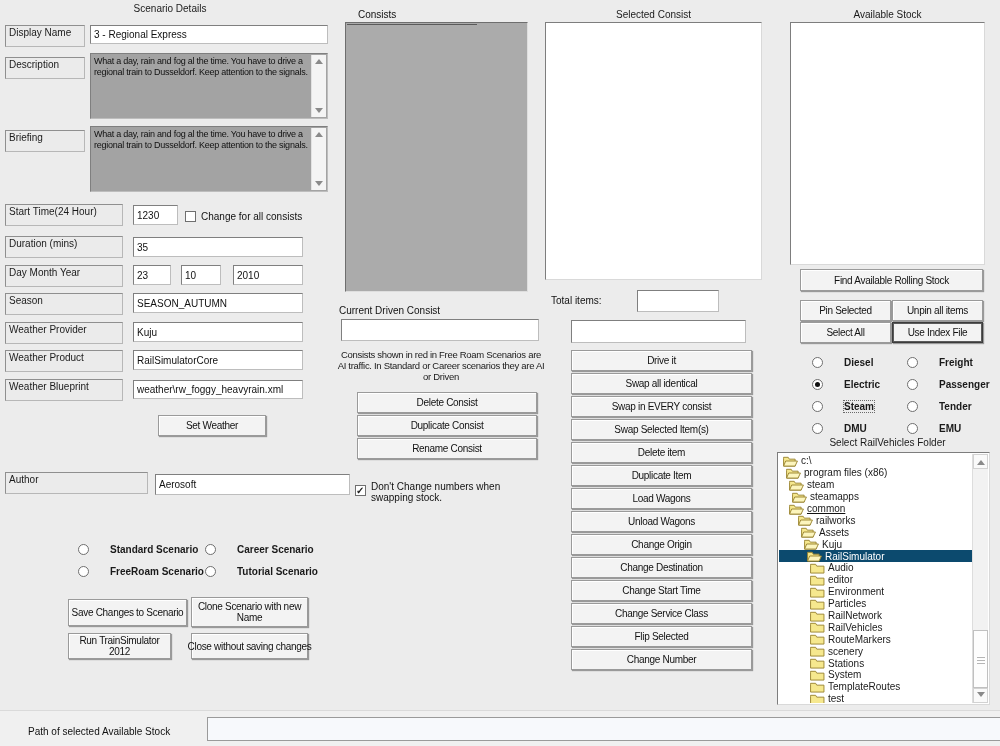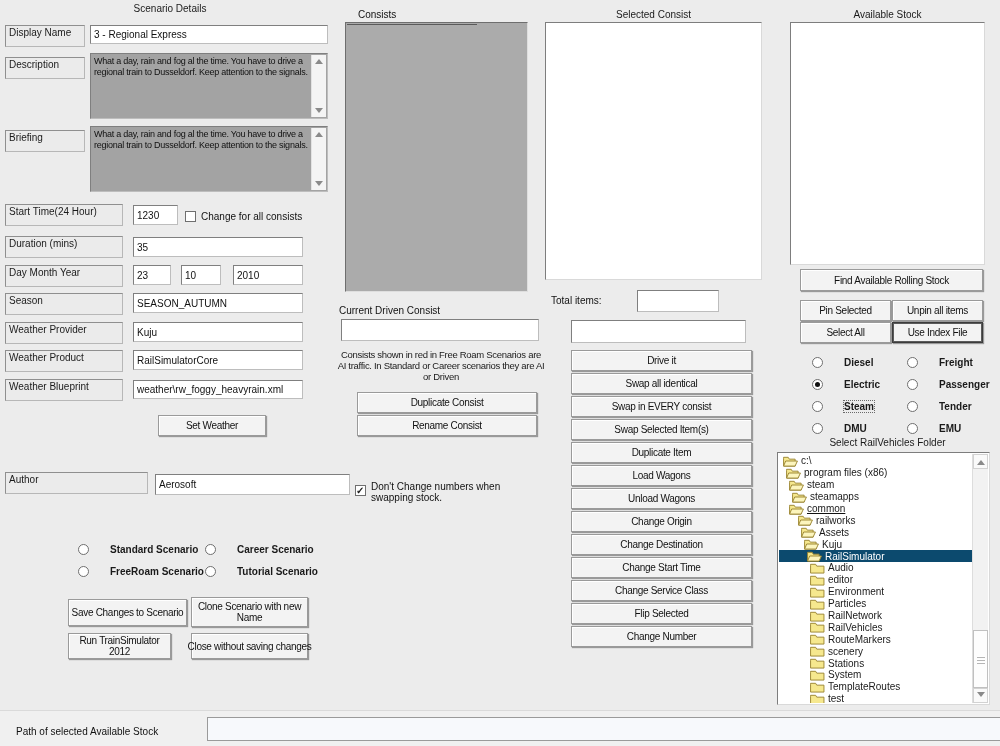--- a/index.html
+++ b/index.html
@@ -166,20 +166,21 @@
   <div class="hdrline" style="width:72%;"></div>
 </div>
 
 <span class="abs" style="left:339px;top:305px;">Current Driven Consist</span>
 <input class="tin" style="left: 341px; top: 319px; width: 198px; height: 22px;" value="">
 
 <div class="note" style="left:337px;top:349px;width:208px;">Consists shown in red in Free Roam Scenarios are AI traffic. In Standard or Career scenarios they are AI or Driven</div>
 
 <div class="stack" style="left:357px;top:392px;width:180px;">
 
+    <button class="btn">Delete Consist</button>
 
     <button class="btn">Duplicate Consist</button>
 
     <button class="btn">Rename Consist</button>
 
 </div>
 
 <span class="cb checked" style="left:355px;top:485px;">
     <span class="tick">✓</span>
   </span>
@@ -195,20 +196,21 @@
 <div class="stack" style="left:571px;top:350px;width:181px;">
 
     <button class="btn">Drive it</button>
 
     <button class="btn">Swap all identical</button>
 
     <button class="btn">Swap in EVERY consist</button>
 
     <button class="btn">Swap Selected Item(s)</button>
 
+    <button class="btn">Delete item</button>
 
     <button class="btn">Duplicate Item</button>
 
     <button class="btn">Load Wagons</button>
 
     <button class="btn">Unload Wagons</button>
 
     <button class="btn">Change Origin</button>
 
     <button class="btn">Change Destination</button>
@@ -475,15 +477,15 @@
           <div></div>
         </span>
     </div>
     <div class="sb-btn" style="bottom:0;">
         <span class="arr-down" style="bottom:5px;left:3px;"></span>
       </div>
   </div>
 </div>
 
 <div class="footer">
-  <span class="abs" style="left:16px;top:15px;">Path of selected Available Stock</span>
+  <span class="abs" style="left:28px;top:15px;">Path of selected Available Stock</span>
   <div class="ffield"><span></span></div>
 </div>
 
 </body></html>

